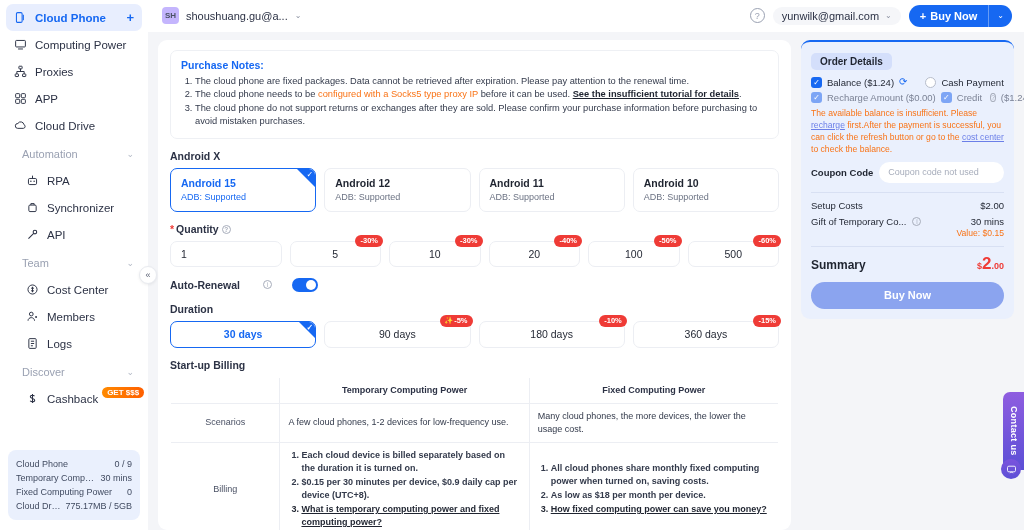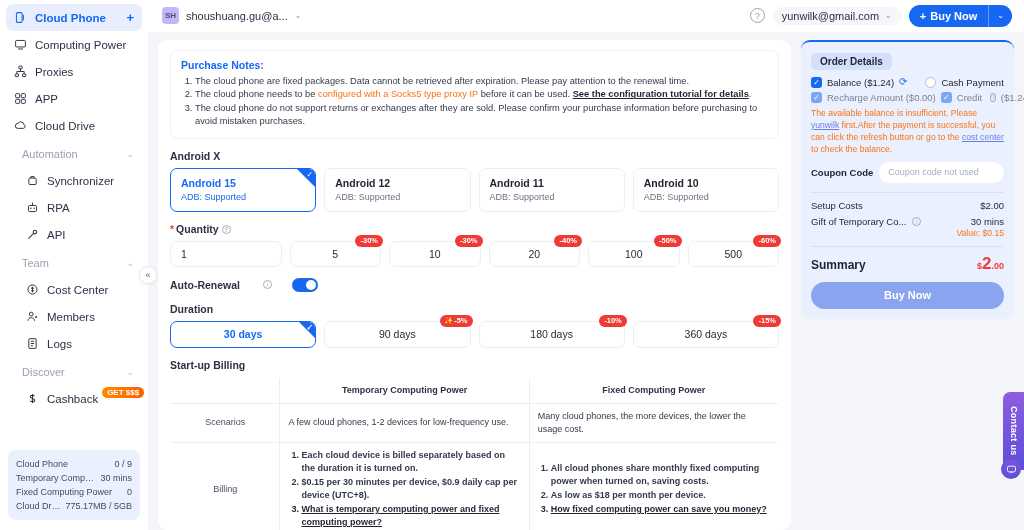--- a/index.html
+++ b/index.html
@@ -319,36 +319,36 @@
               <circle cx="4.5" cy="8" r="2.6"></circle>
               <circle cx="11.5" cy="8" r="2.6"></circle>
             </svg>
         </span>
         <span class="label">Automation</span>
         <span class="chev">⌄</span>
       </div>
       <div class="nav-sub">
         <span class="ic">
           <svg viewBox="0 0 16 16" fill="none" stroke="#2c3245" stroke-width="1.2">
-              <rect x="3.5" y="5" width="9" height="8" rx="1.4"></rect>
-              <path d="M6 5V3.2h4V5"></path>
-            </svg>
-        </span>
-        <span>Synchronizer</span>
-      </div>
-      <div class="nav-sub">
-        <span class="ic">
-          <svg viewBox="0 0 16 16" fill="none" stroke="#2c3245" stroke-width="1.2">
               <rect x="3" y="5.5" width="10" height="7.5" rx="1.6"></rect>
               <path d="M8 2v3.3"></path>
               <circle cx="6" cy="9" r=".9" fill="#2c3245" stroke="none"></circle>
               <circle cx="10" cy="9" r=".9" fill="#2c3245" stroke="none"></circle>
             </svg>
         </span>
         <span>RPA</span>
+      </div>
+      <div class="nav-sub">
+        <span class="ic">
+          <svg viewBox="0 0 16 16" fill="none" stroke="#2c3245" stroke-width="1.2">
+              <rect x="3.5" y="5" width="9" height="8" rx="1.4"></rect>
+              <path d="M6 5V3.2h4V5"></path>
+            </svg>
+        </span>
+        <span>Synchronizer</span>
       </div>
       <div class="nav-sub">
         <span class="ic">
           <svg viewBox="0 0 16 16" fill="none" stroke="#2c3245" stroke-width="1.3">
               <path d="M3 13l6.5-6.5"></path>
               <circle cx="11" cy="5" r="2.2"></circle>
             </svg>
         </span>
         <span>API</span>
       </div>
@@ -463,21 +463,21 @@
     </header>
 
     <div class="content">
 
       <section class="left-card">
 
         <div class="notes">
           <div class="notes-title">Purchase Notes:</div>
           <ol>
             <li><span>The cloud phone are fixed packages. Data cannot be retrieved after expiration. Please pay attention to the renewal time.</span></li>
-            <li><span>The cloud phone needs to be </span><span class="orange">configured with a Socks5 type proxy IP</span><span> before it can be used. </span><span class="ul-bold">See the configuration tutorial for details</span><span>.</span></li>
+            <li><span>The cloud phone needs to be </span><span class="orange">configured with a Socks5 type proxy IP</span><span> before it can be used. </span><span class="ul-bold">See the insufficient tutorial for details</span><span>.</span></li>
             <li><span>The cloud phone do not support returns or exchanges after they are sold. Please confirm your purchase information before purchasing to avoid mistaken purchases.</span></li>
           </ol>
         </div>
 
         <div class="section-label">Android X</div>
         <div class="opt-row">
           <div class="opt sel">
             <div class="t">Android 15</div>
             <div class="s"><span class="k">ADB:</span> <span>Supported</span></div>
             <div class="corner"></div>
@@ -609,21 +609,21 @@
         <div class="pay-line">
           <span class="cb soft">✓</span>
           <span class="pay-txt dim">Recharge Amount ($0.00)</span>
           <span class="cb soft">✓</span>
           <span class="pay-txt dim">Credit</span>
           <span class="info-ic">?</span>
           <span class="pay-txt dim">($1.24)</span>
         </div>
 
         <div class="warn">
-          <span>The available balance is insufficient. Please </span><a>yunwilk</a><span> first.After the payment is successful, you can click the refresh button or go to the </span><a>cost center</a><span> to check the balance.</span>
+          <span>The available balance is insufficient. Please </span><a>recharge</a><span> first.After the payment is successful, you can click the refresh button or go to the </span><a>cost center</a><span> to check the balance.</span>
         </div>
 
         <div class="coupon-row">
           <span class="coupon-label">Coupon Code</span>
           <div class="coupon-input">Coupon code not used</div>
         </div>
 
         <div class="od-div"></div>
 
         <div class="cost-row">

